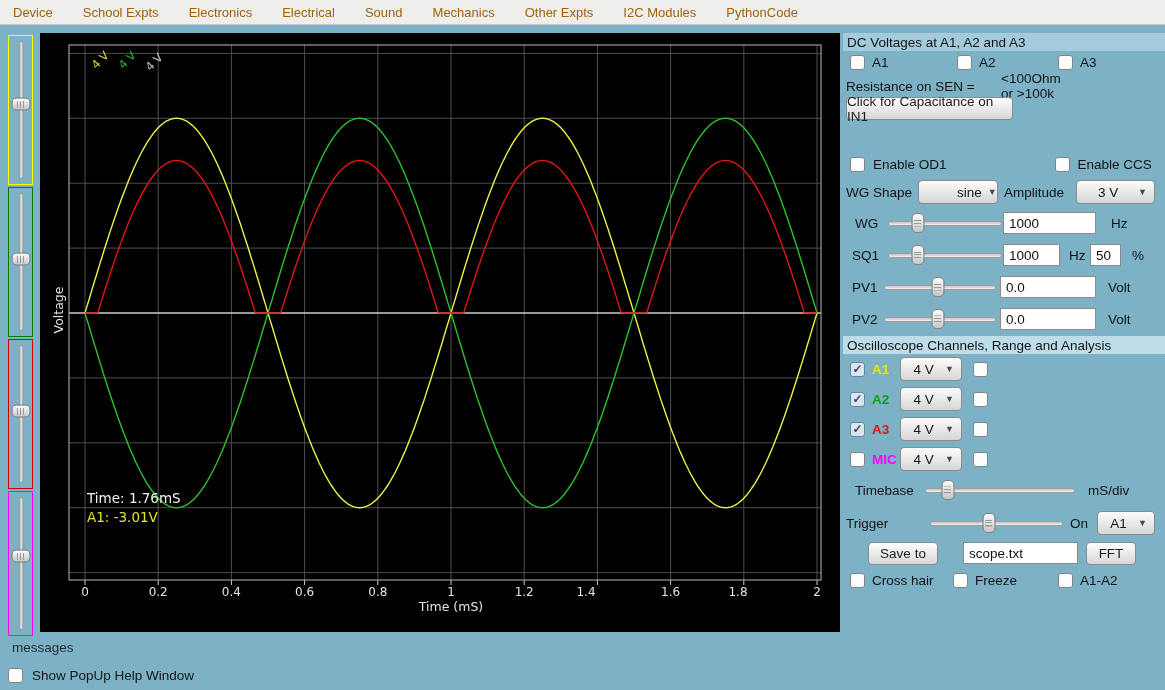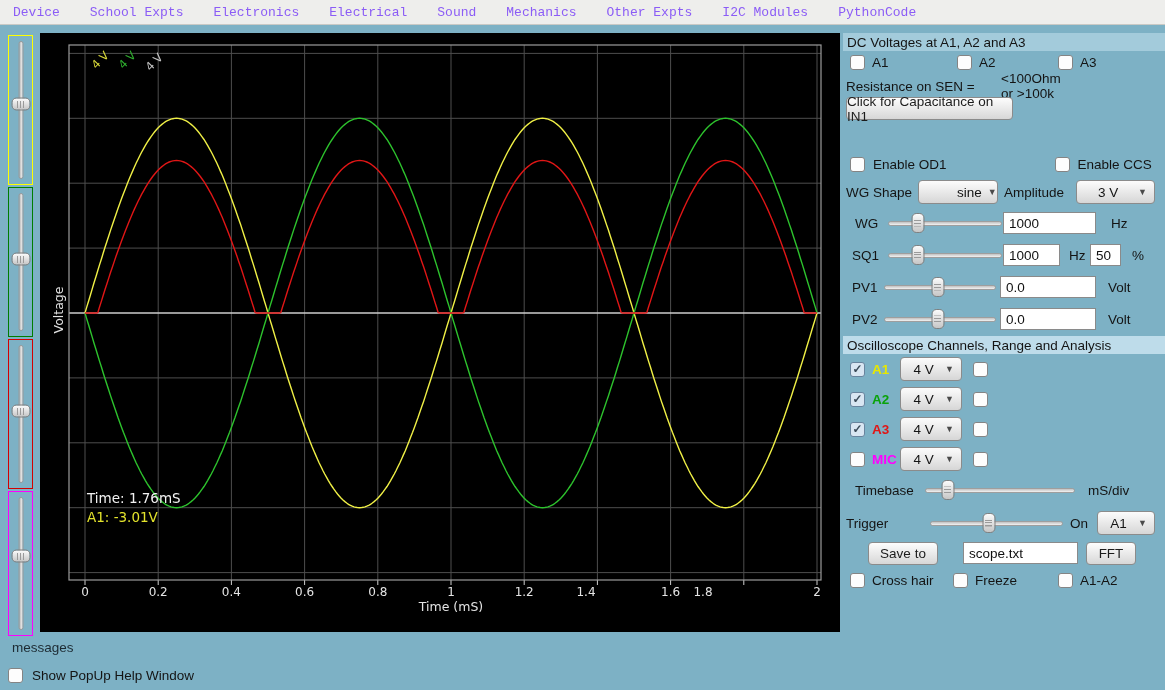--- a/index.html
+++ b/index.html
@@ -3,21 +3,21 @@
 <meta charset="utf-8">
 <style>
   * { margin:0; padding:0; box-sizing:border-box; }
   html,body { width:1165px; height:690px; overflow:hidden; }
   body { font-family:"Liberation Sans", sans-serif; }
   .app { position:absolute; inset:0; width:1165px; height:690px; background:#7db1c5; }
 
   
   .menubar { position:absolute; top:0; left:0; right:0; height:25px; background:#eeeeec;
              display:flex; align-items:center; padding:0 13px; gap:30px;
-             font-size:13px; color:#8b5cf6; border-bottom:1px solid #c9c9c5;font-family:Liberation Mono, monospace; }
+             font-size:13px; color:#a16207; border-bottom:1px solid #c9c9c5; }
   .menu-item { cursor:default; white-space:nowrap; }
 
   
   .left-strip { position:absolute; left:8px; top:35px; width:25px; height:605px; }
   .vbox { position:absolute; left:0; width:25px; border:1px solid #000; }
   .vtrack { position:absolute; left:50%; top:5px; bottom:5px; width:5px; transform:translateX(-50%);
             background:linear-gradient(to right,#b9b9b9,#f3f3f3); border:1px solid #9a9a9a; border-radius:3px; }
   .vhandle { position:absolute; left:50%; width:19px; height:13px; transform:translate(-50%,-50%);
              background:linear-gradient(#fbfbfb,#c6c6c6); border:1px solid #808080; border-radius:5px; }
   .vhandle::after { content:""; position:absolute; left:50%; top:50%; width:7px; height:7px;
@@ -158,21 +158,21 @@
     <div id="xticks">
         <span class="xtick" style="left: 45px;">0</span>
         <span class="xtick" style="left: 118.2px;">0.2</span>
         <span class="xtick" style="left: 191.4px;">0.4</span>
         <span class="xtick" style="left: 264.6px;">0.6</span>
         <span class="xtick" style="left: 337.8px;">0.8</span>
         <span class="xtick" style="left: 411px;">1</span>
         <span class="xtick" style="left: 484.2px;">1.2</span>
         <span class="xtick" style="left: 546px;">1.4</span>
         <span class="xtick" style="left: 630.6px;">1.6</span>
-        <span class="xtick" style="left: 663px;">1.8</span>
+        <span class="xtick" style="left: 698px;">1.8</span>
         <span class="xtick" style="left: 777px;">2</span>
       </div>
     <div class="xlabel">Time (mS)</div>
     <div class="readout-time">Time:  1.76mS</div>
     <div class="readout-a1">A1: -3.01V</div>
   </div>
 
   <div class="panel">
 
     <div class="hdr hdr1" style="top:0;">

